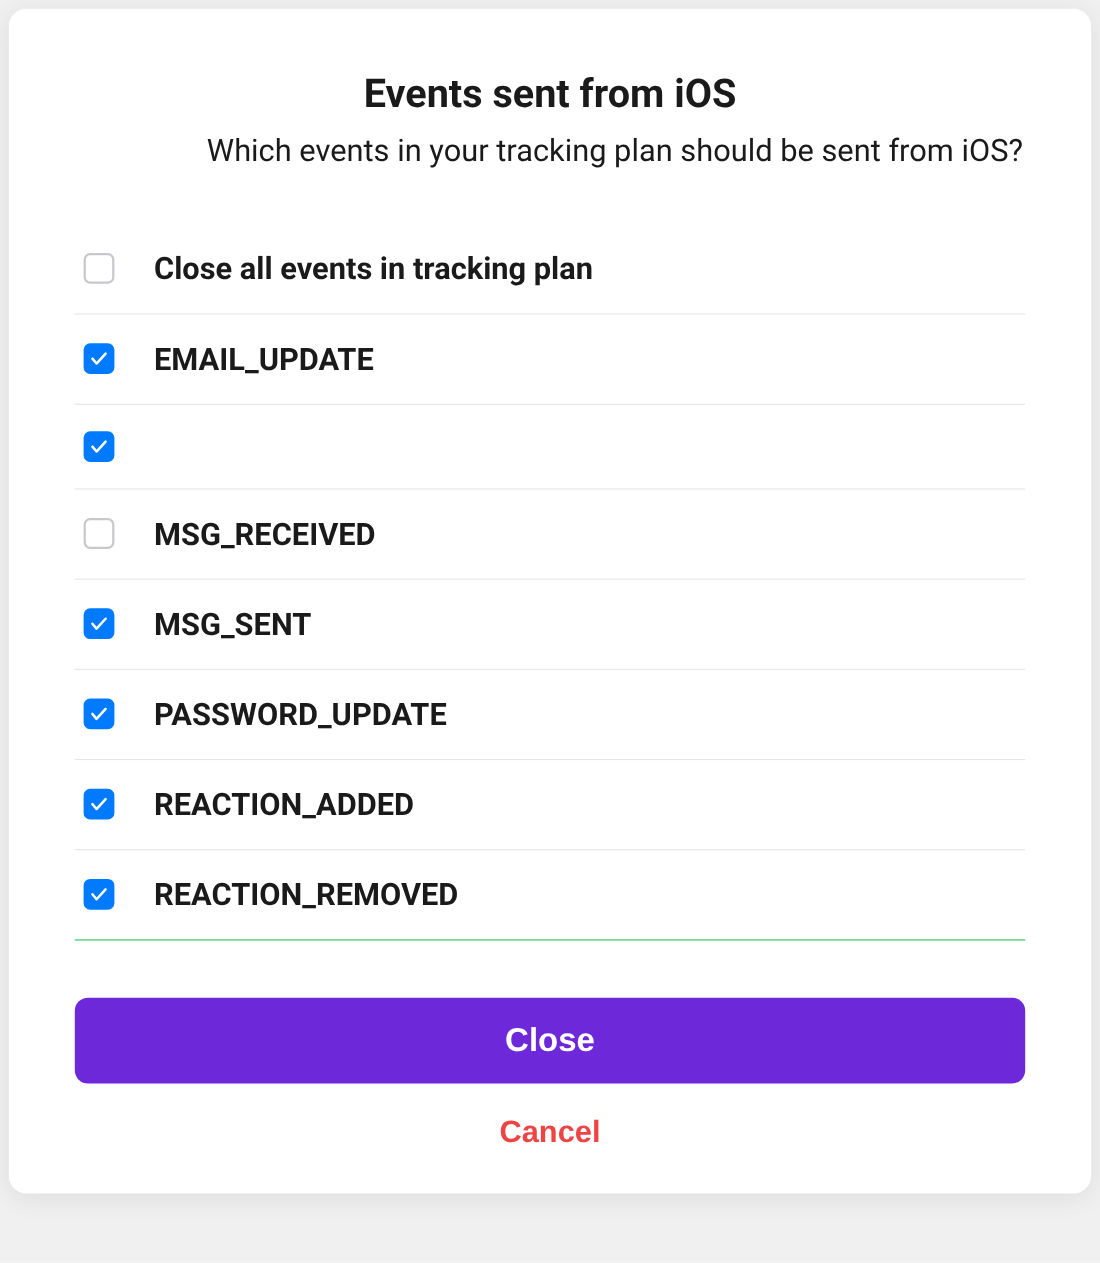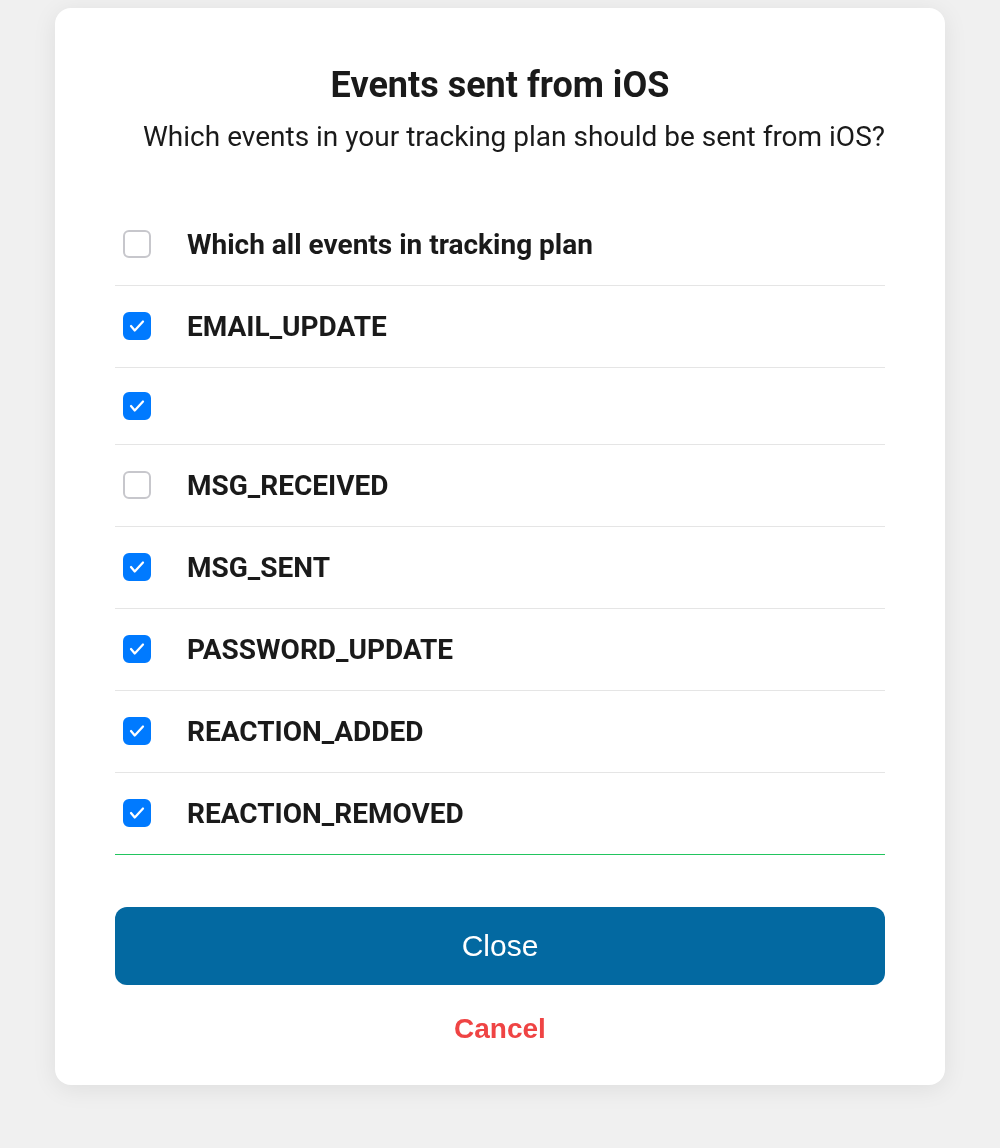--- a/index.html
+++ b/index.html
@@ -13,21 +13,21 @@
       width: 1000px;
       height: 1148px;
       display: flex;
       align-items: flex-start;
       justify-content: center;
       padding: 8px;
     }
     .modal {
       background: #ffffff;
       border-radius: 16px;
-      width: 890px;
+      width: 984px;
       padding: 56px 60px 40px 60px;
       box-shadow: 0 4px 24px rgba(0,0,0,0.08);
     }
     .modal-header {
       text-align: center;
       margin-bottom: 48px;
     }
     .modal-title {
       font-size: 36px;
       font-weight: 700;
@@ -92,26 +92,26 @@
     }
     .actions {
       margin-top: 52px;
       display: flex;
       flex-direction: column;
       align-items: center;
       gap: 28px;
     }
     .close-button {
       width: 100%;
-      background: #0369a1;
+      background: #6d28d9;
       color: #ffffff;
       border: none;
       border-radius: 12px;
       font-size: 30px;
-      font-weight: 400;
+      font-weight: 700;
       padding: 22px 0;
       cursor: pointer;
     }
     .cancel-button {
       background: none;
       border: none;
       font-size: 28px;
       font-weight: 600;
       color: #ef4444;
       cursor: pointer;
@@ -124,21 +124,21 @@
   <div class="modal-header">
     <h1 class="modal-title">Events sent from iOS</h1>
     <p class="modal-subtitle">Which events in your tracking plan should be sent from iOS?</p>
   </div>
 
   <ul class="event-list">
     <li class="event-row">
       <span class="checkbox">
         
       </span>
-      <span class="event-label">Which all events in tracking plan</span>
+      <span class="event-label">Close all events in tracking plan</span>
     </li>
 
     <li class="event-row">
       <span class="checkbox checked">
         <svg viewBox="0 0 24 24">
             <polyline points="4 12 9 18 20 6"></polyline>
           </svg>
       </span>
       <span class="event-label">EMAIL_UPDATE</span>
     </li>

